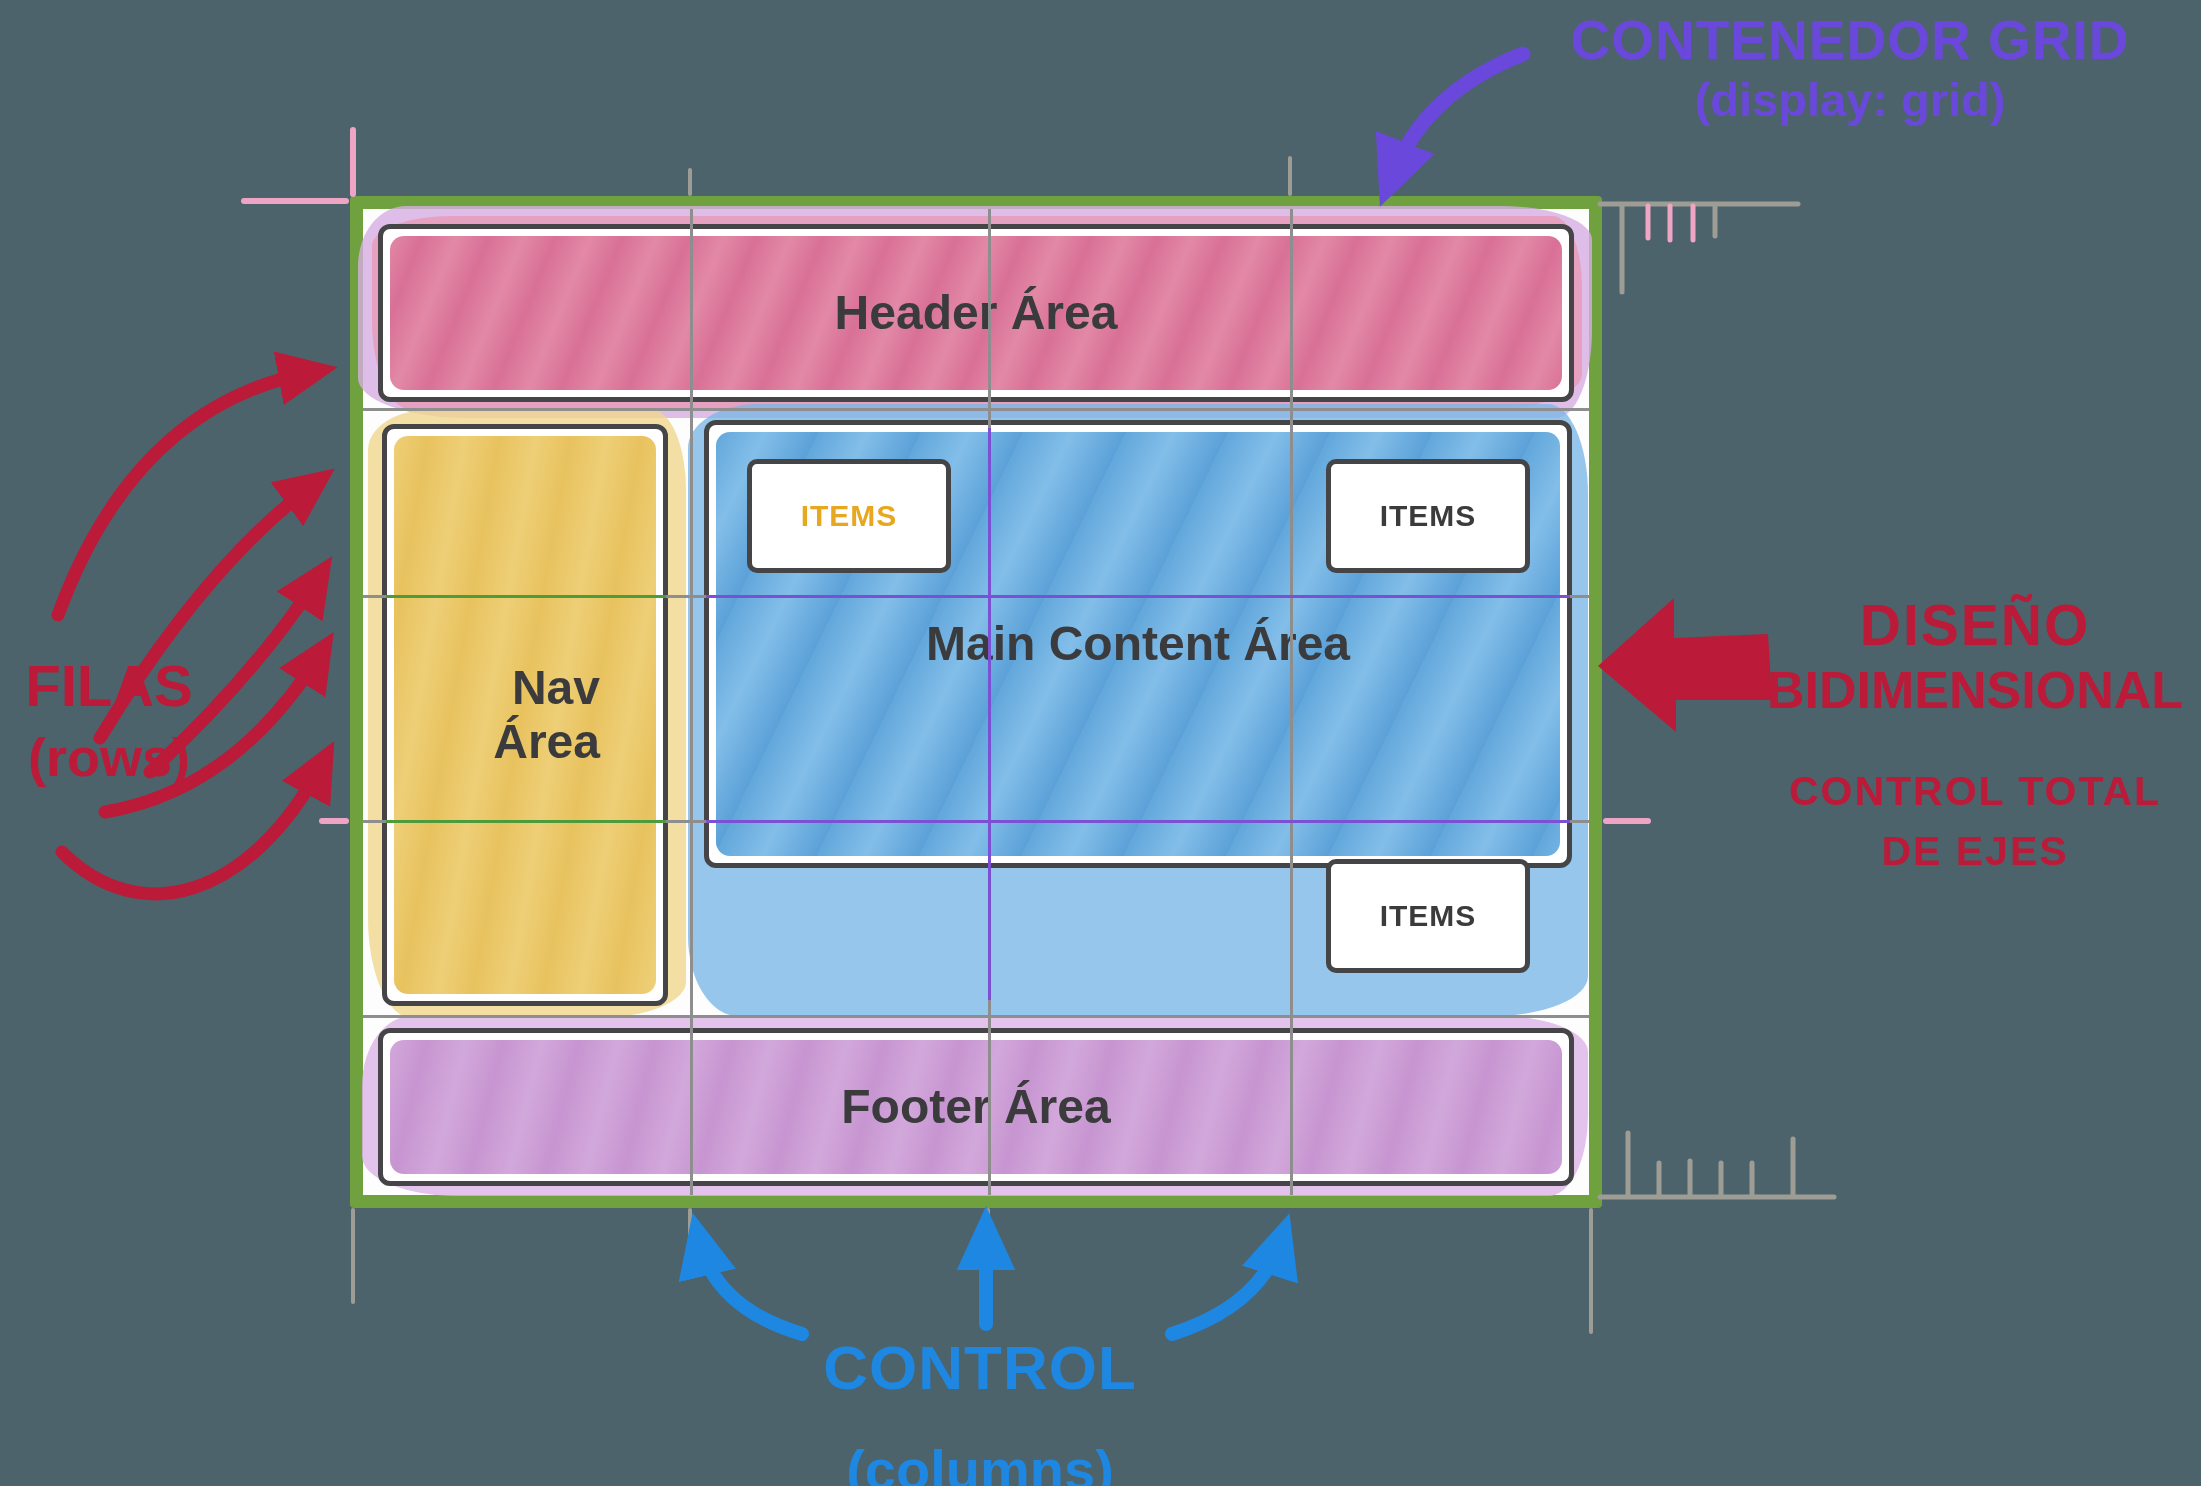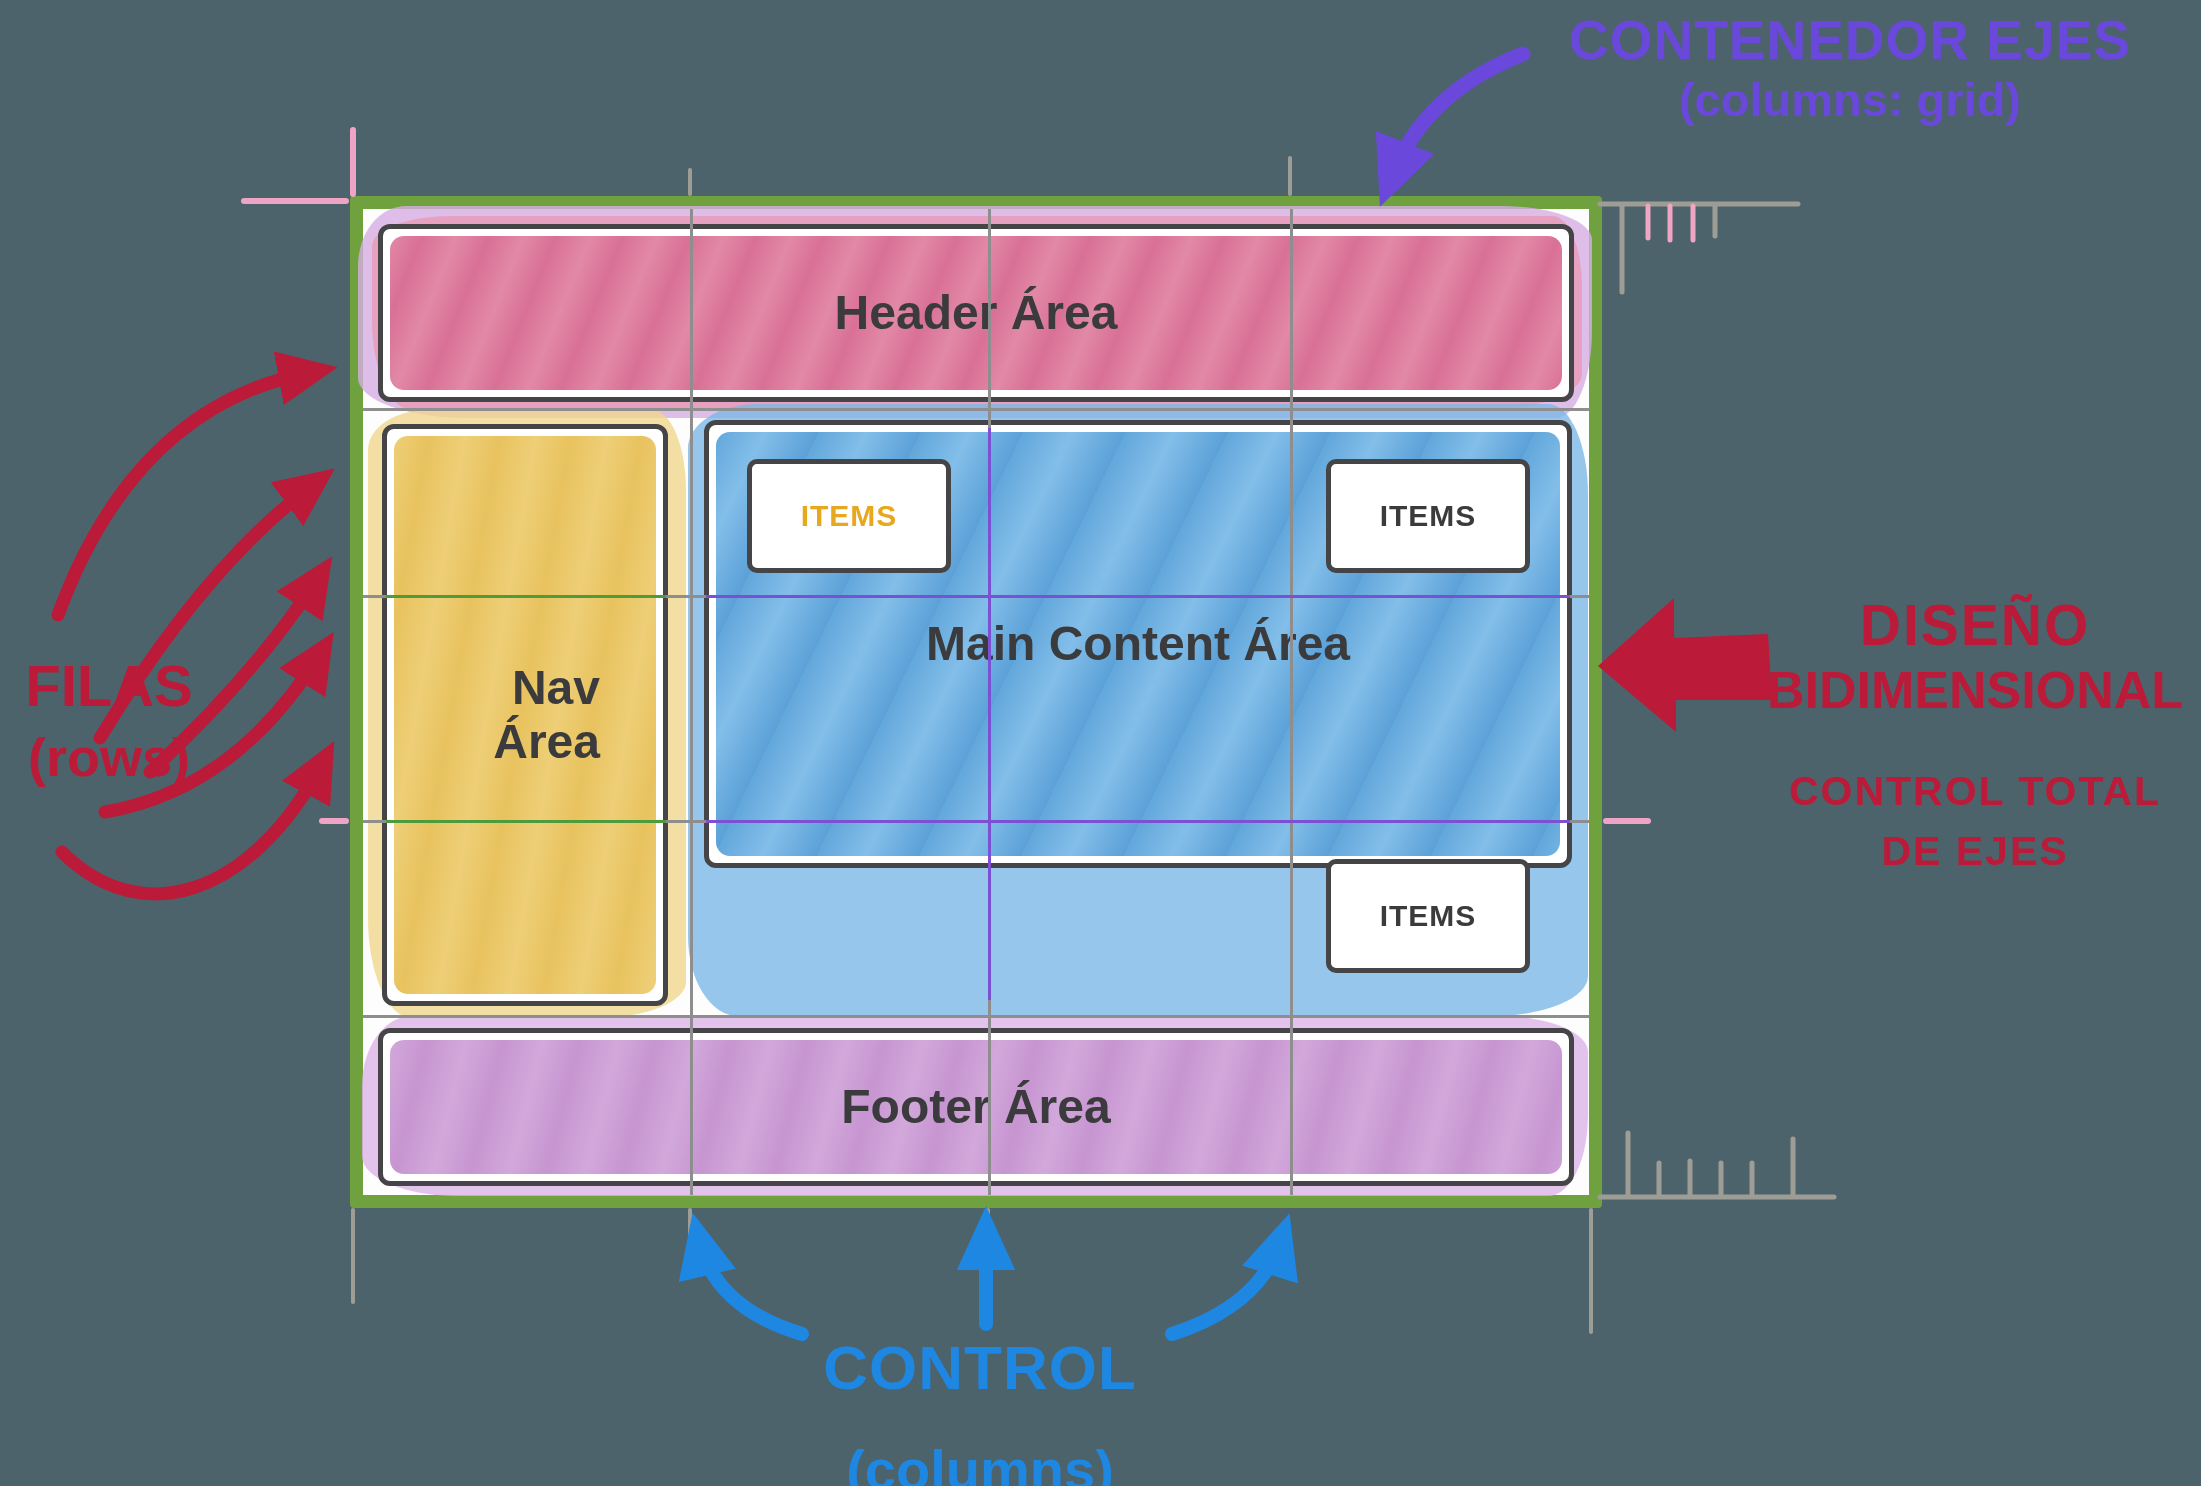--- a/index.html
+++ b/index.html
@@ -192,22 +192,22 @@
 
     <g fill="none" stroke="#1d87e2" stroke-width="14" stroke-linecap="round">
       <path d="M 802 1334 Q 715 1308 699 1240" marker-end="url(#mBlue)"></path>
       <path d="M 986 1324 L 986 1234" marker-end="url(#mBlue)"></path>
       <path d="M 1172 1334 Q 1260 1306 1281 1240" marker-end="url(#mBlue)"></path>
     </g>
 
     <polygon points="1598,666 1674,598 1674,638 1768,634 1772,700 1676,700 1676,732" fill="#bb1a38"></polygon>
   </svg>
 
-  <div class="ann ann-purple t-contenedor">CONTENEDOR EJES</div>
-  <div class="ann ann-purple t-display">(columns: grid)</div>
+  <div class="ann ann-purple t-contenedor">CONTENEDOR GRID</div>
+  <div class="ann ann-purple t-display">(display: grid)</div>
 
   <div class="ann ann-red t-filas">FILAS</div>
   <div class="ann ann-red t-rows">(rows)</div>
 
   <div class="ann ann-red t-diseno">DISEÑO</div>
   <div class="ann ann-red t-bidim">BIDIMENSIONAL</div>
   <div class="ann ann-red t-control">CONTROL TOTAL</div>
   <div class="ann ann-red t-ejes">DE EJES</div>
 
   <div class="ann ann-blue t-columnas">CONTROL</div>

